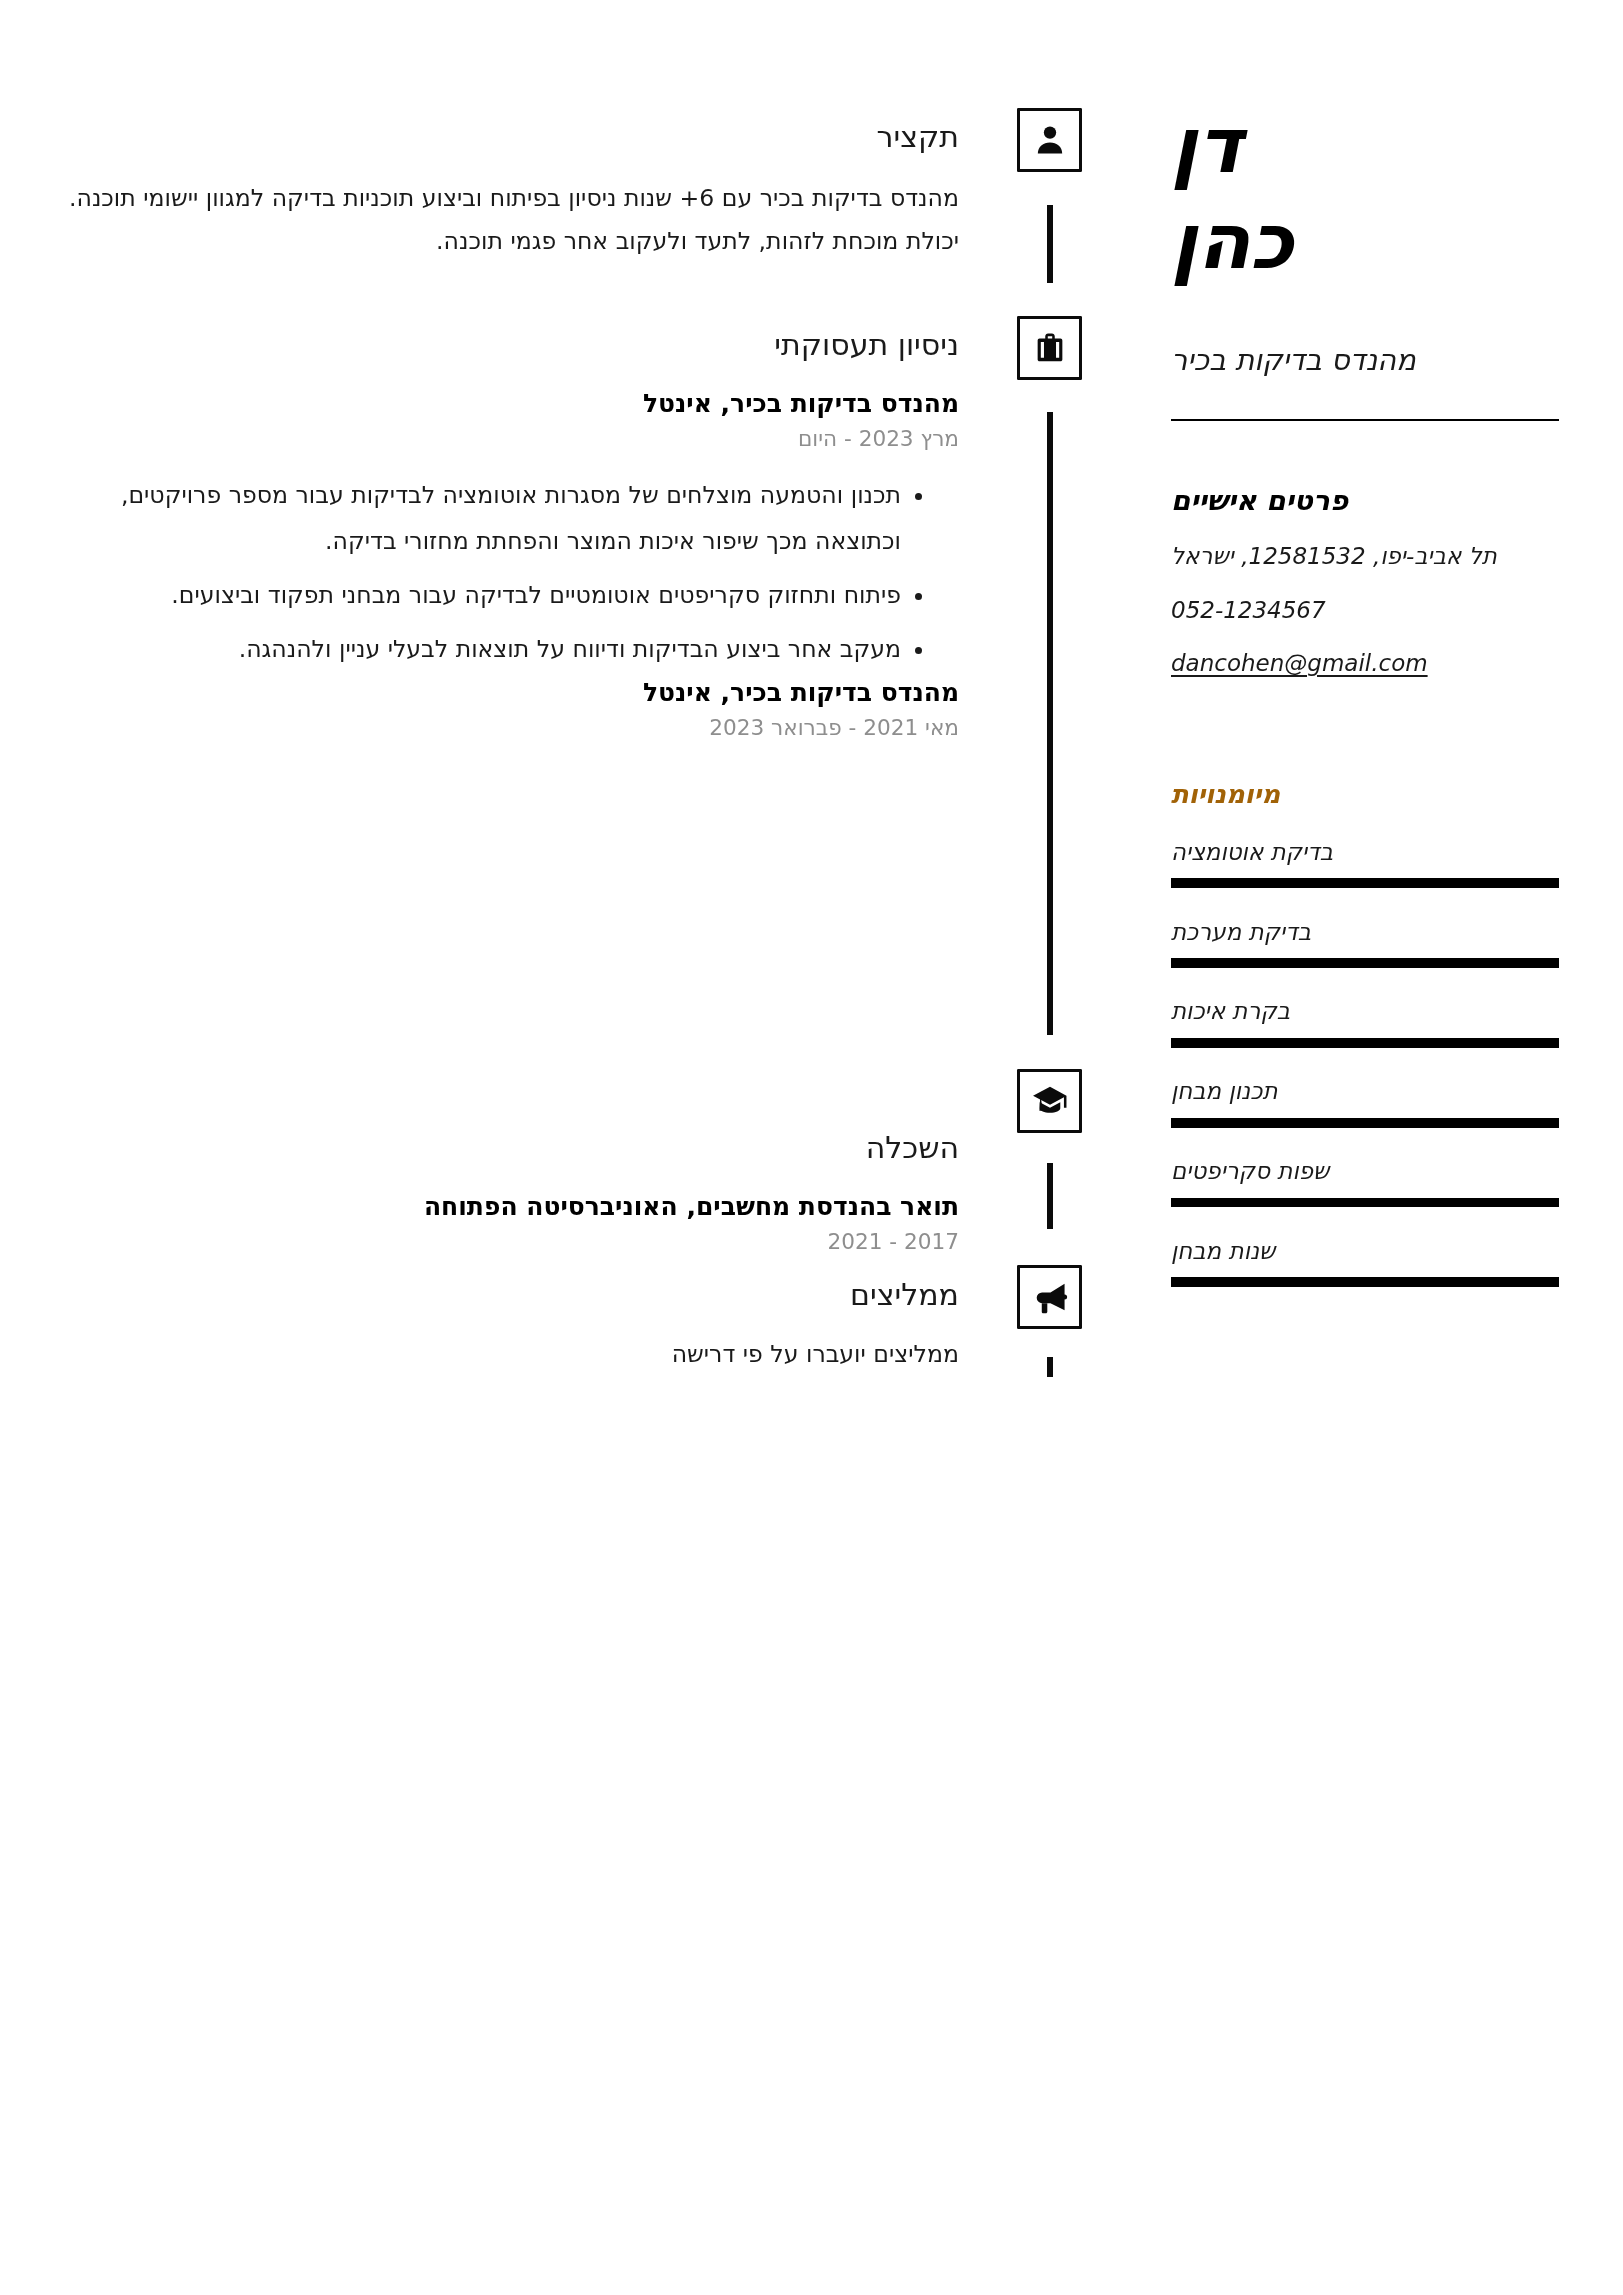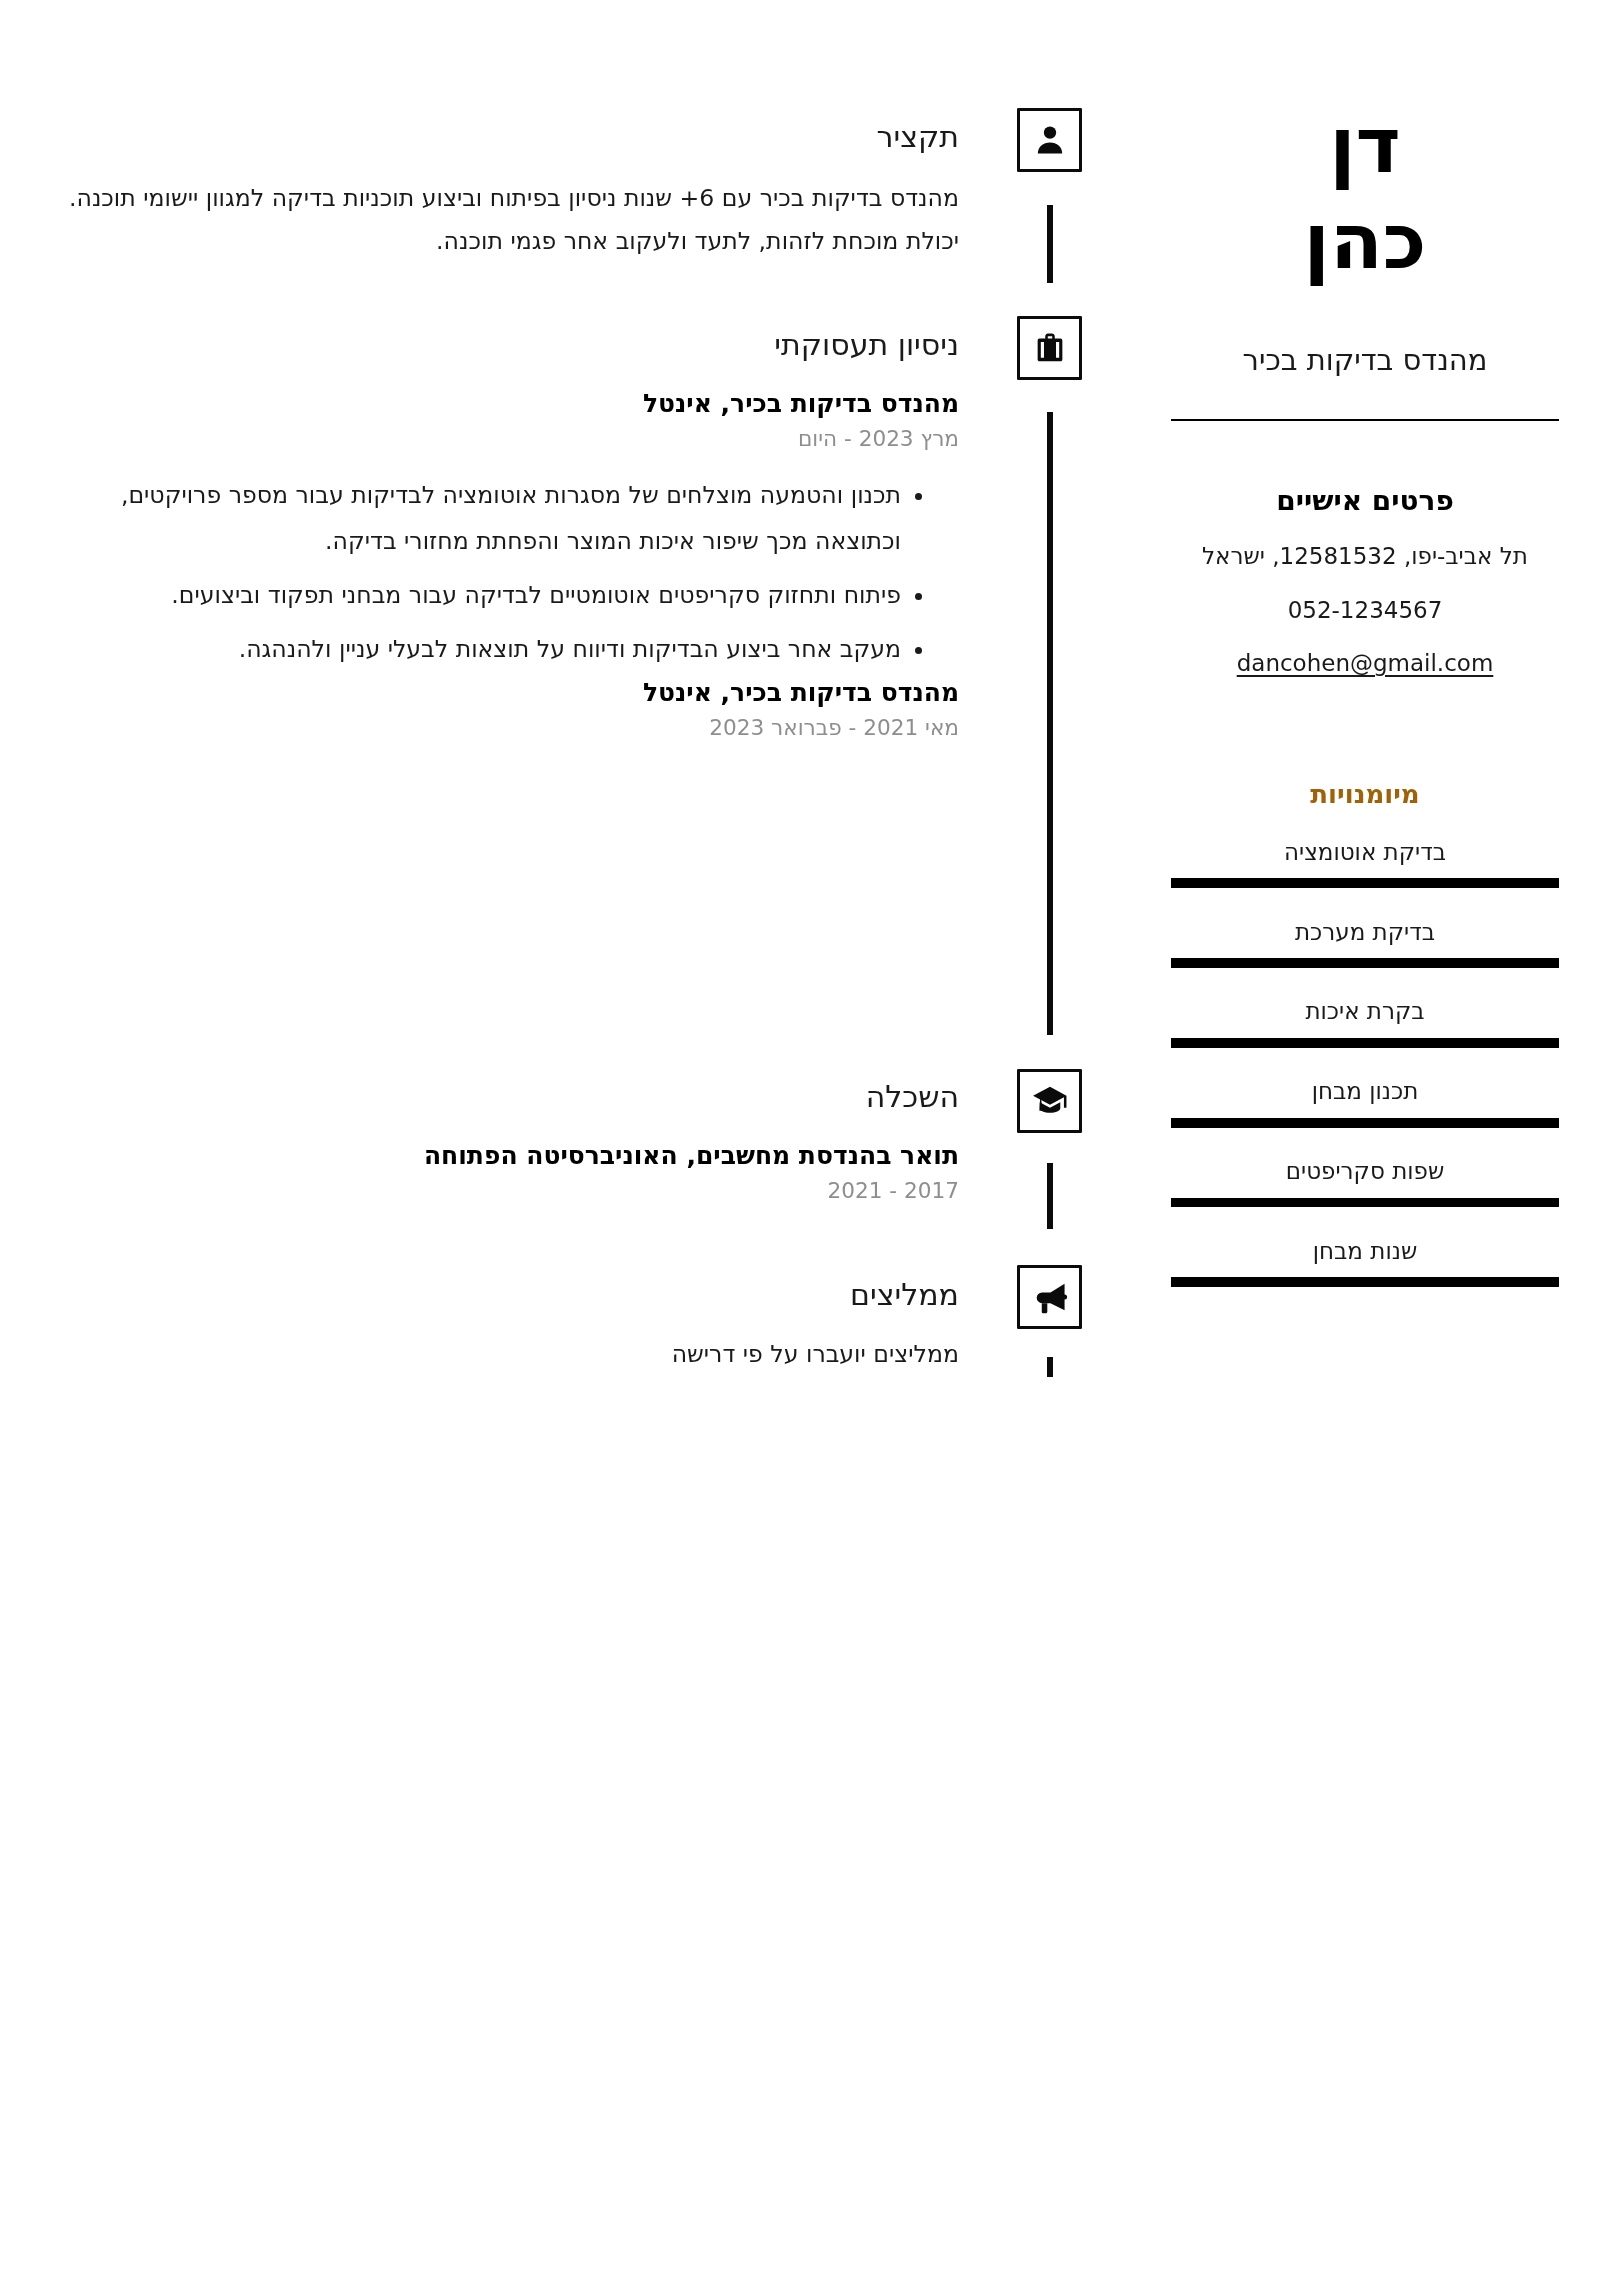--- a/index.html
+++ b/index.html
@@ -1,20 +1,20 @@
 <!DOCTYPE html>
 <html lang="he" dir="rtl" style="font-size:10.5px"><head>
 <meta charset="utf-8">
 <style>
   html,body{margin:0;padding:0;background:#fff;}
   body{font-family:"DejaVu Sans",sans-serif;color:#1a1a1a;}
   #page{position:relative;width:1623px;height:2295px;background:#ffffff;overflow:hidden;direction:rtl;}
 
   
-  #sidebar{position:absolute;top:0;left:1171px;width:388px;text-align:center;direction:rtl;}
+  #sidebar{position:absolute;top:0;left:1171px;width:388px;text-align:left;direction:rtl;font-style:italic;}
   .name{font-size:77px;font-weight:700;line-height:1.25;margin-top:98px;color:#000;}
   .name div{white-space:nowrap;}
   .side-title{font-size:29px;font-weight:400;line-height:1.3;margin-top:0;color:#1a1a1a;}
   .side-rule{border:none;border-top:2.6px solid #000;margin:39px 0 0 0;}
   .side-heading{font-size:28px;font-weight:700;line-height:1.3;margin-top:62px;color:#000;}
   .side-detail{font-size:23px;line-height:1.3;margin-top:23.6px;color:#1a1a1a;}
   .side-detail.first{margin-top:23px;}
   .email-link{color:#1a1a1a;text-decoration:underline;text-underline-offset:3.9px;}
   .skills-heading{font-size:26px;font-weight:700;line-height:1.3;margin-top:99px;color:#a16207;}
   .skill{margin-top:29.5px;}
@@ -34,21 +34,21 @@
   #tl-line-2{top:412px;height:623px;}
   #tl-box-gradcap{top:1069px;}
   #tl-line-3{top:1163px;height:66px;}
   #tl-box-megaphone{top:1265px;}
   #tl-line-4{top:1357px;height:19.6px;}
 
   
   .main-sec{position:absolute;left:65px;width:894px;text-align:right;direction:rtl;}
   #sec-summary{top:119px;}
   #sec-employment{top:327px;}
-  #sec-education{top:1079px;}
+  #sec-education{top:1130px;}
   #sec-references{top:1277px;}
   .sec-heading{font-size:30px;font-weight:400;line-height:36px;color:#1a1a1a;margin:0;}
   .body-text{font-size:23.6px;line-height:43px;color:#1a1a1a;margin:21.6px 0 0 0;}
   .entry-title{font-size:25px;font-weight:700;line-height:31px;color:#000;margin:25px 0 0 0;}
   .entry-title.first{margin-top:25px;}
   .entry-date{font-size:21.6px;line-height:31px;color:#8e8e8e;margin:3.9px 0 0 0;}
   ul.bullets{margin:18.3px 0 0 0;padding:0 58px 0 0;list-style:disc outside;}
   ul.bullets li{font-size:23.6px;line-height:46px;color:#1a1a1a;margin:0;}
   ul.bullets li + li{margin-top:7.9px;}
   ul.bullets li::marker{color:#1a1a1a;}

